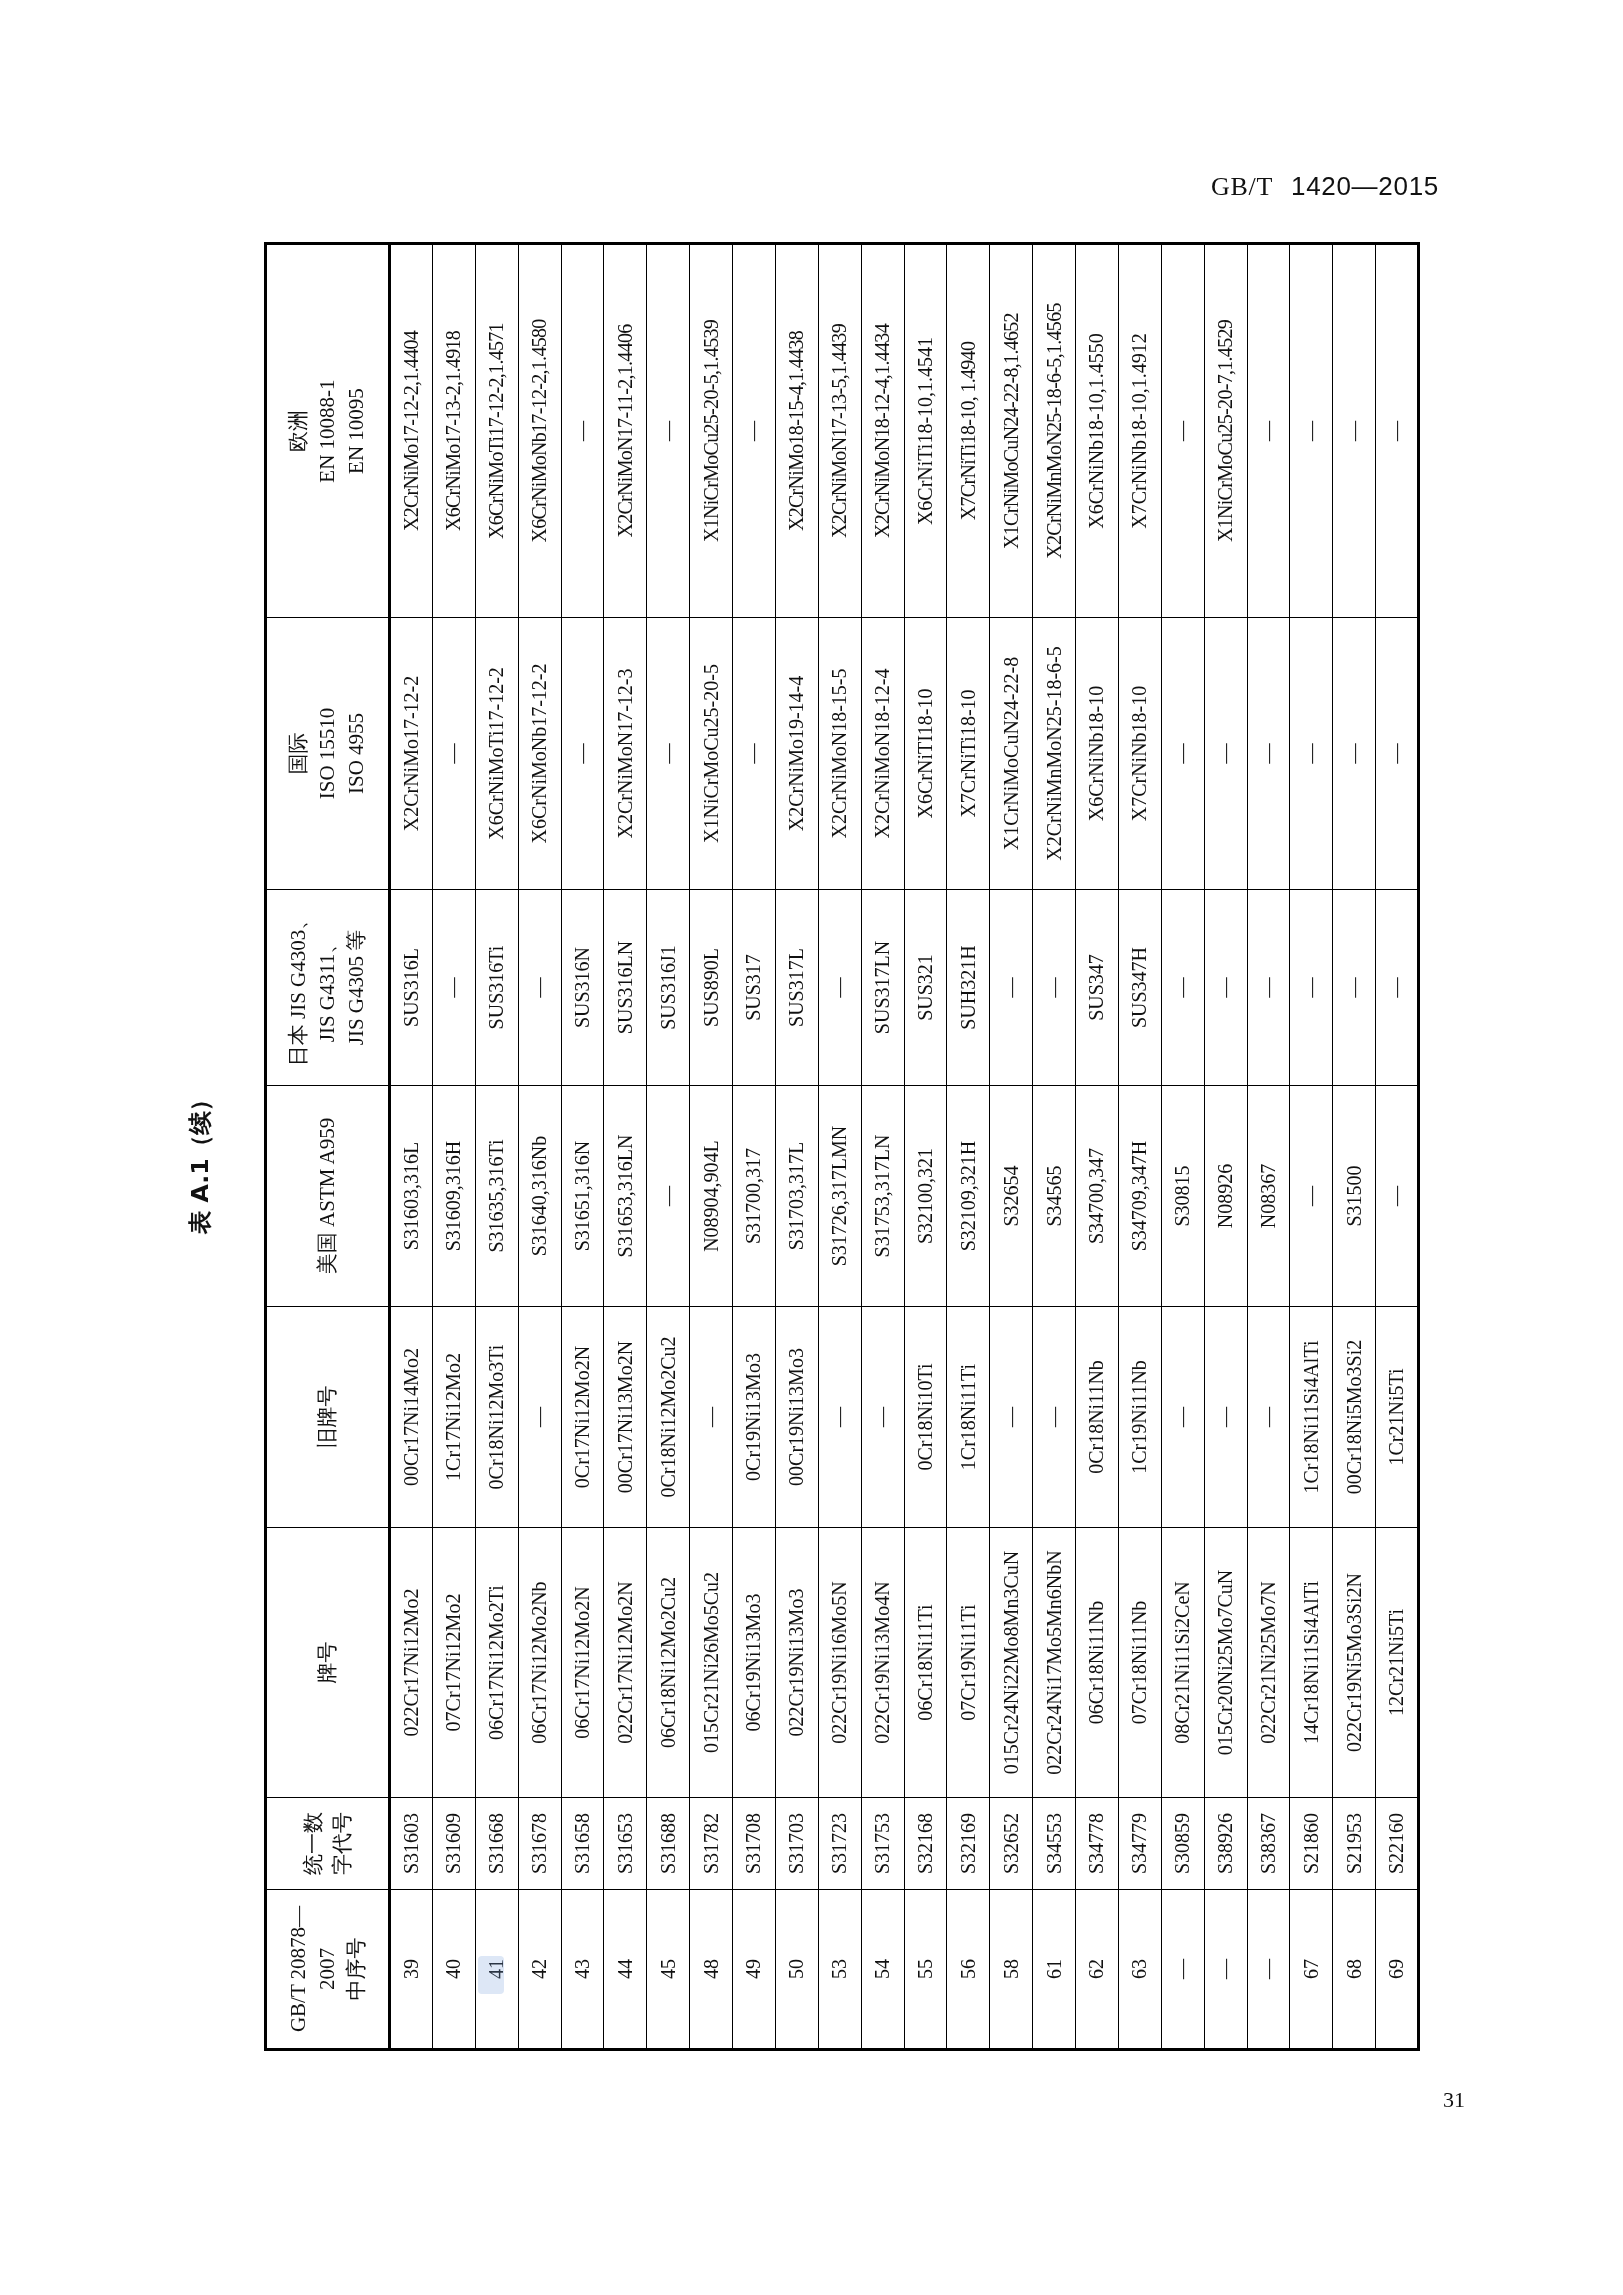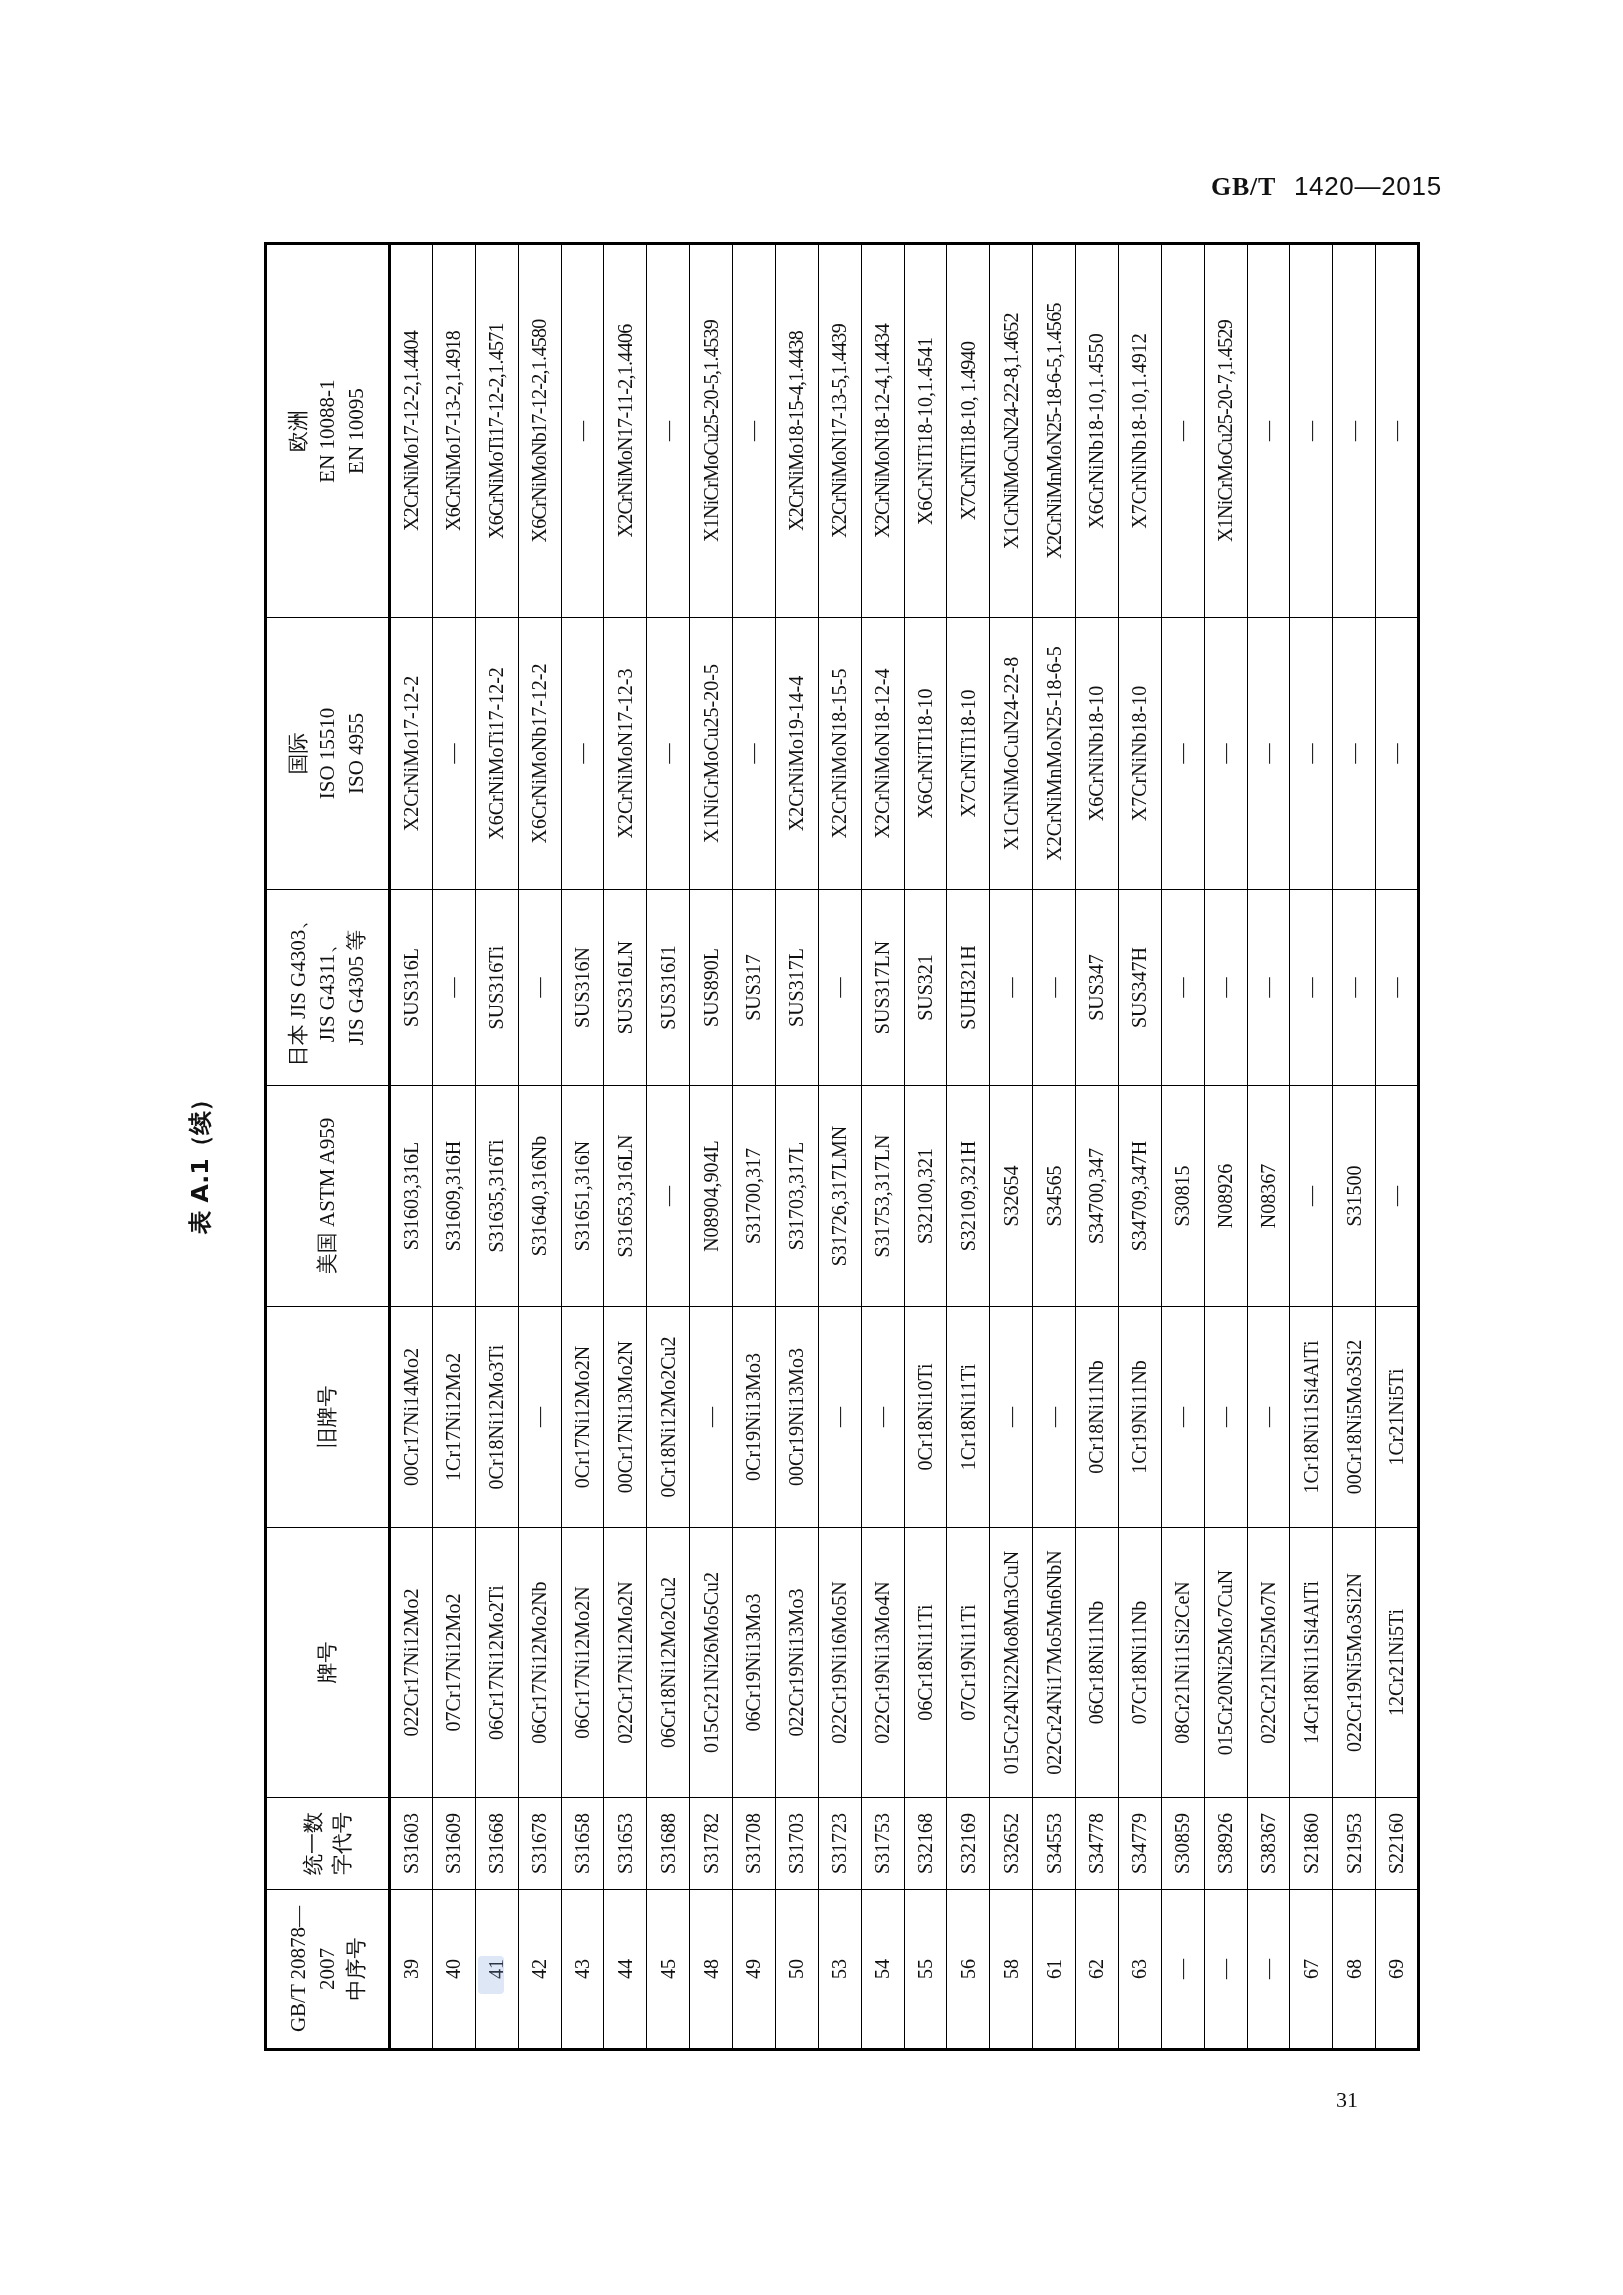--- a/index.html
+++ b/index.html
@@ -1,22 +1,22 @@
 <!DOCTYPE html>
 <html style="font-size:10.5px"><head>
 <meta charset="utf-8">
 <style>
   html, body { margin: 0; padding: 0; background: #ffffff; }
   body { width: 1623px; height: 2295px; position: relative; overflow: hidden;
          font-family: "DejaVu Serif", "Liberation Serif", serif; color: #111; }
   .std-header { position: absolute; top: 171px; left: 1211px; width: 249px;
          font-size: 26px; letter-spacing: 0.7px; white-space: nowrap; }
-  .std-header .code-prefix { font-family: "Liberation Serif", serif; font-weight: bold; }
+  .std-header .code-prefix { font-family: "Liberation Serif", serif; font-weight: normal; }
   .std-header .code-num { font-family: "Liberation Sans", sans-serif; }
-  .page-number { position: absolute; top: 2087px; left: 1336px;
+  .page-number { position: absolute; top: 2087px; left: 1443px;
          font-family: "Liberation Serif", serif; font-size: 22px; }
   
   .caption { position: absolute; left: 200px; top: 1161px; width: 0; height: 0; }
   .caption span { display: block; position: absolute; transform: translate(-50%,-50%) rotate(-90deg);
          white-space: nowrap; font-family: "DejaVu Sans", sans-serif; font-weight: bold; font-size: 23.6px; }
   
   .table-wrap { position: absolute; left: 264px; top: 2051px; width: 1806px; height: 1156px;
          transform-origin: 0 0; transform: rotate(-90deg); }
   table { border-collapse: collapse; width: 1806px; height: 1156px; table-layout: fixed;
          border: 3.9px solid #000; }

